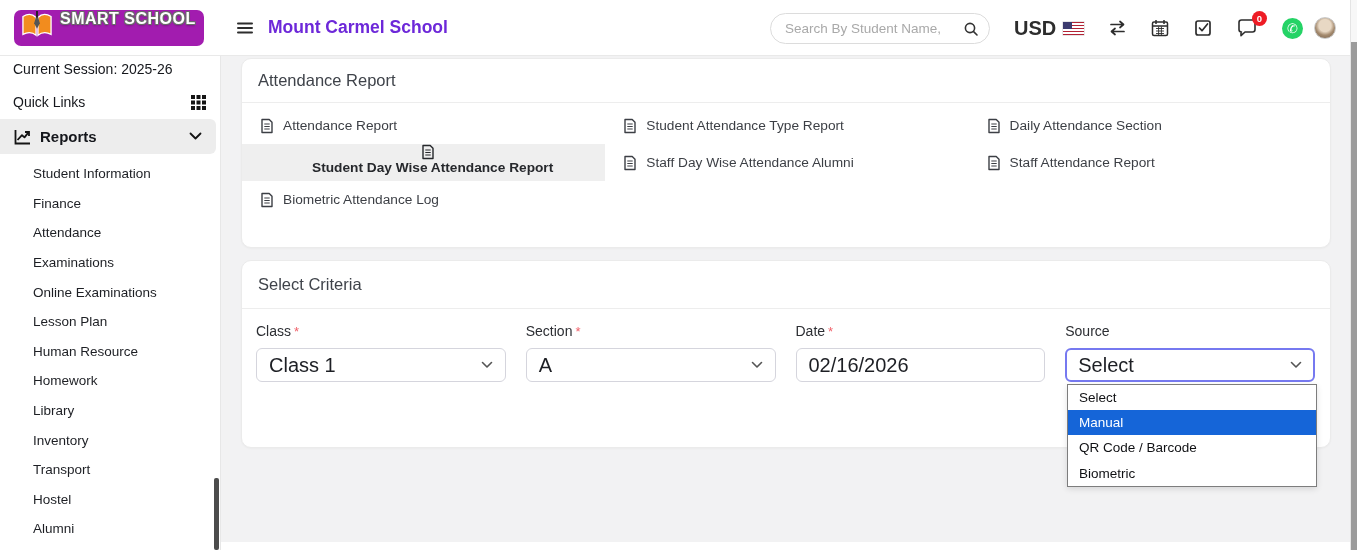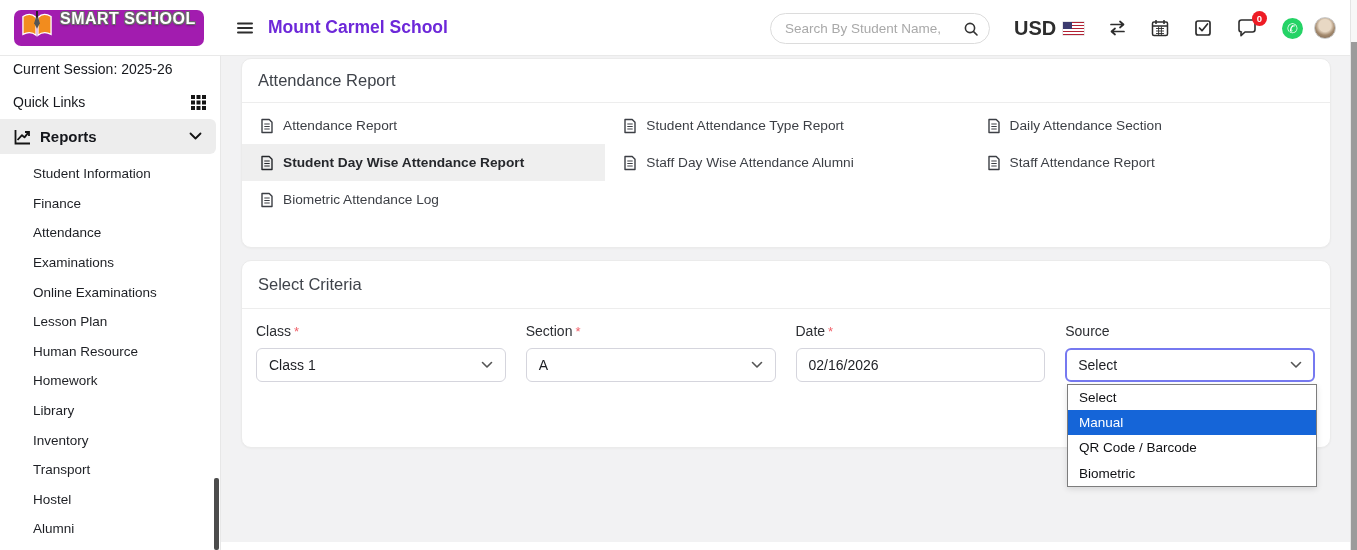--- a/index.html
+++ b/index.html
@@ -42,27 +42,27 @@
   
   .main { position:absolute; left:221px; top:48px; width:1136px; height:494px; background:#f2f2f3; }
   .card { position:absolute; left:20px; width:1090px; background:#fff; border:1px solid #ebebeb; border-radius:10px; box-shadow:0 1px 2px rgba(0,0,0,.03); }
   .card1 { top:10px; height:190px; }
   .card2 { top:212px; height:188px; }
   .card-title-row { height:44px; border-bottom:1px solid #ededed; display:flex; align-items:center; padding:0 16px; }
   .card-title { font-size:16.5px; color:#3f434a; }
   .links-grid { display:grid; grid-template-columns:repeat(3, 363.3px); padding-top:4px; }
   .link-cell { height:37px; display:flex; align-items:center; padding-left:18px; font-size:13.7px; color:#3c3f45; cursor:pointer; }
   .link-cell .doc-ic { margin-right:9px; flex:0 0 auto; }
-  .link-cell.active { background:#efefef; font-weight:700; color:#26282c; }
+  .link-cell.active { background:#efefef; font-weight:700; color:#26282c;flex-direction:column; }
 
   .fields-row { display:flex; gap:20px; padding:14px 15px 0 14px; }
   .field { width:250px; }
   .field-label { font-size:14px; color:#2c2e33; font-weight:500; margin-bottom:9px; }
   .req { color:#f0616a; margin-left:3px; font-size:13px; }
-  .control { height:34px; border:1px solid #d5d5dd; border-radius:6px; background:#fff; display:flex; align-items:center; padding:0 12px; font-size:14px; color:#1d1f24; cursor:pointer; }
+  .control { height:34px; border:1px solid #d5d5dd; border-radius:6px; background:#fff; display:flex; align-items:center; padding:0 12px; font-size:20px; color:#1d1f24; cursor:pointer; }
   .control .val { flex:1; }
   .control.focused { border:2px solid #7679f0; padding:0 11px; }
 
   .dropdown { position:absolute; left:846px; top:336px; width:250px; background:#fff; border:1px solid #7d7d7d; z-index:20; box-shadow:0 2px 6px rgba(0,0,0,.12); }
   .dd-item { height:25.2px; display:flex; align-items:center; padding-left:11px; font-size:13.5px; color:#101114; cursor:pointer; }
   .dd-item.selected { background:#1565d8; color:#fff; }
 
   
   .win-scroll { position:absolute; right:0; top:0; width:7px; height:550px; background:#f7f7f7; border-left:1px solid #e4e4e4; z-index:10; }
   .win-thumb { position:absolute; right:0; top:42px; width:6px; height:508px; background:#9b9b9b; }

